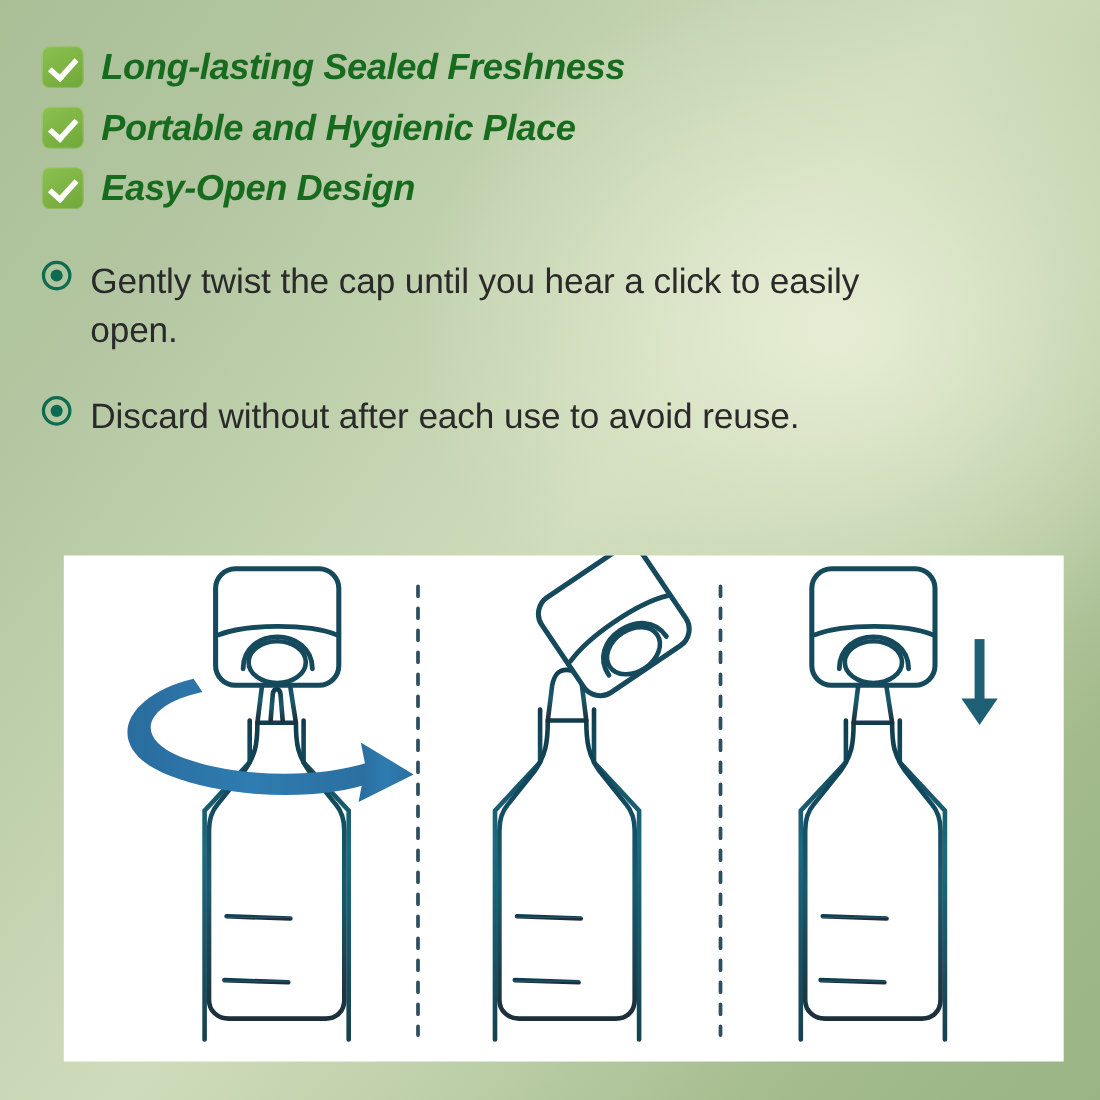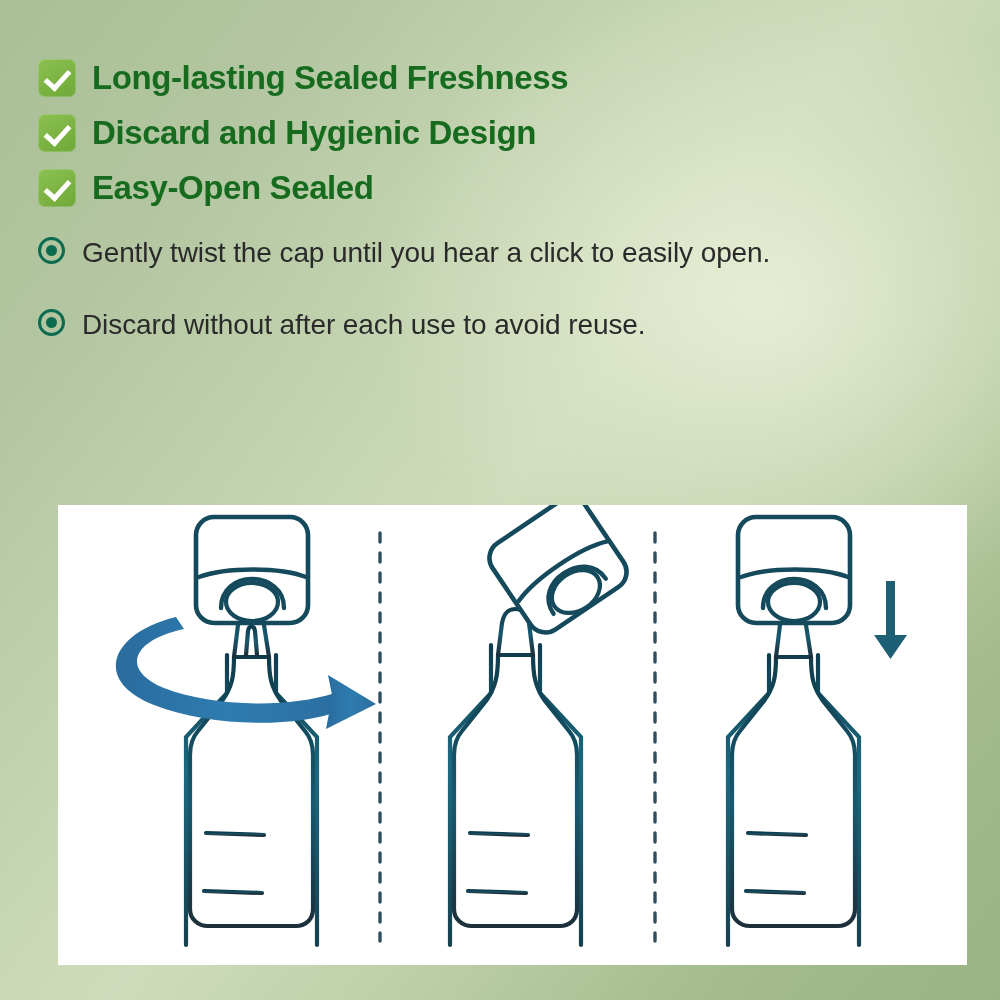--- a/index.html
+++ b/index.html
@@ -24,22 +24,23 @@
 
   
   .features {
     position: absolute;
     left: 38px;
     top: 42px;
     width: 700px;
   }
   .feature-row {
     display: flex;
-    align-items: flex-end;
+    align-items: flex-start;
     height: 55px;
+    font-style: italic;
   }
   .check-box {
     width: 38px;
     height: 38px;
     border-radius: 7px;
     background: linear-gradient(150deg, #8cc152 0%, #7cb342 55%, #6fa83a 100%);
     box-shadow: inset 0 0 0 1px rgba(255,255,255,0.18);
     position: relative;
     flex: 0 0 auto;
     margin-right: 16px;
@@ -92,21 +93,21 @@
     position: absolute;
     left: 50%;
     top: 50%;
     width: 11px;
     height: 11px;
     margin: -5.5px 0 0 -5.5px;
     border-radius: 50%;
     background: #0d6b4f;
   }
   .instr-text {
-    font-size: 28px;
+    font-size: 32px;
     color: #2a2a2a;
     line-height: 1.42;
     letter-spacing: -0.1px;
   }
 
   
   .panel {
     position: absolute;
     left: 58px;
     top: 505px;
@@ -127,26 +128,26 @@
 
   <div class="features">
 
     <div class="feature-row">
       <span class="check-box"></span>
       <span class="feature-text">Long-lasting Sealed Freshness</span>
     </div>
 
     <div class="feature-row">
       <span class="check-box"></span>
-      <span class="feature-text">Discard and Hygienic Design</span>
+      <span class="feature-text">Portable and Hygienic Place</span>
     </div>
 
     <div class="feature-row">
       <span class="check-box"></span>
-      <span class="feature-text">Easy-Open Sealed</span>
+      <span class="feature-text">Easy-Open Design</span>
     </div>
 
   </div>
 
   <div class="instructions">
 
     <div class="instr-row">
       <span class="bullet-dot"></span>
       <span class="instr-text">Gently twist the cap until you hear a click to easily open.</span>
     </div>

